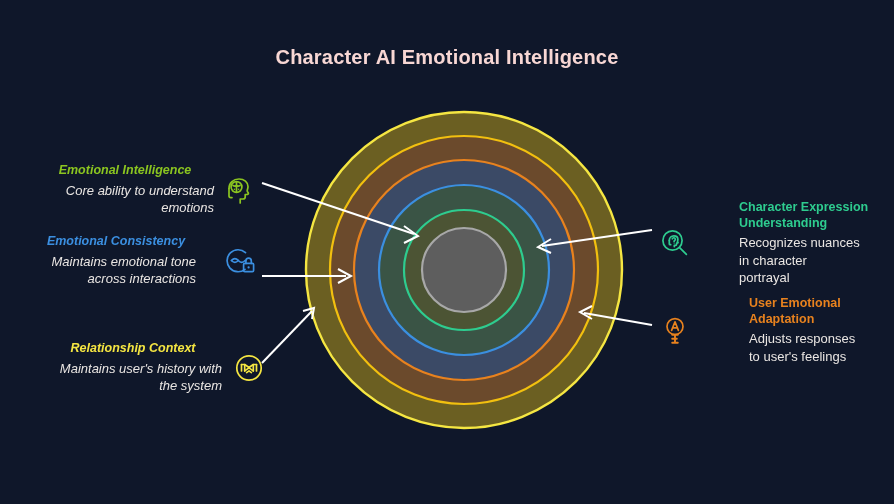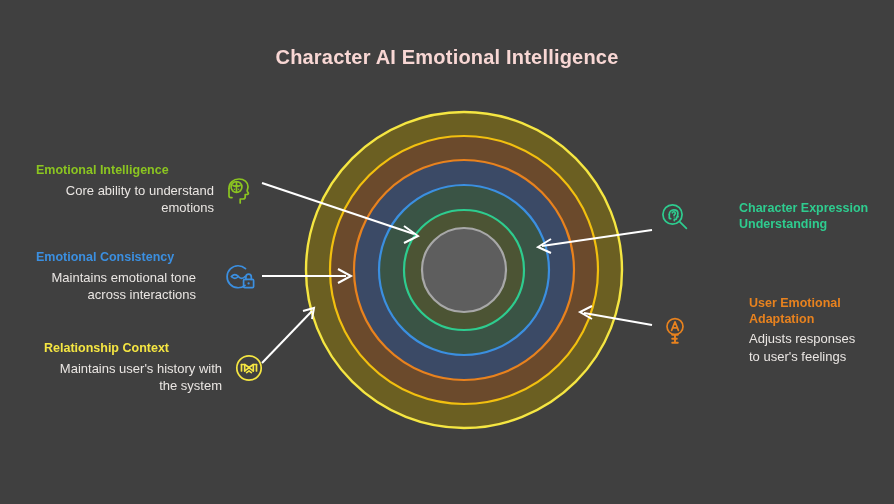--- a/index.html
+++ b/index.html
@@ -54,21 +54,22 @@
     display: flex;
     align-items: center;
     gap: 10px;
   }
   .label-block .texts {
     display: flex;
     flex-direction: column;
   }
   .label-block.left .texts {
     text-align: right;
-    align-items: flex-start;
+    align-items: center;
+    font-style: italic;
   }
   .label-block.right .texts {
     text-align: left;
     align-items: flex-start;
     margin-left: 37px;
   }
   .label-title {
     font-size: 12.5px;
     font-weight: bold;
     line-height: 1.25;
@@ -86,34 +87,34 @@
     height: 34px;
     flex: 0 0 34px;
     display: flex;
     align-items: center;
     justify-content: center;
   }
   .icon-wrap svg { display: block; }
 
   
   #block-ei   { left: 36px;  top: 163px; width: 222px; }
-  #block-ec   { left: 36px;  top: 250px; width: 222px; gap: 28px; }
+  #block-ec   { left: 36px;  top: 234px; width: 222px; gap: 28px; }
   #block-rc   { left: 44px;  top: 341px; width: 222px; }
 
   
   #block-ceu  { left: 658px; top: 200px; width: 226px; }
   #block-uea  { left: 658px; top: 296px; width: 226px; gap: 20px; }
 
   .label-block.left  { flex-direction: row; }
   .label-block.right { flex-direction: row; }
 </style>
 </head>
 <body style="background: rgb(26, 10, 8);">
 
-<div id="stage" style="background: #404040;">
+<div id="stage" style="background: #0f172a;">
 
   <div class="title" style="color: rgb(248, 215, 212);">Character AI Emotional Intelligence</div>
 
   <svg class="rings" width="894" height="504" viewBox="0 0 894 504">
 
     <circle cx="464" cy="270" r="158" fill="#6b5f22" stroke="#f5e642" stroke-width="2.4"></circle>
 
     <circle cx="464" cy="270" r="134" fill="#6b4a2c" stroke="#f2c00f" stroke-width="2.2"></circle>
 
     <circle cx="464" cy="270" r="110" fill="#3b4a66" stroke="#e8821e" stroke-width="2.2"></circle>
@@ -205,20 +206,21 @@
         <circle cx="13.5" cy="13.5" r="9.6"></circle>
         <line x1="20.6" y1="20.6" x2="27.4" y2="27.4"></line>
         <path d="M10.3 13.4c0-2.6 2-4.5 4.6-4.5 2.3 0 4 1.5 4 3.5 0 1-0.4 1.5-0.4 2.1 0 0.5 0.6 0.6 0.6 1.1 0 0.4-0.5 0.6-0.9 0.6h-0.6v1.1c0 0.6-0.5 1-1.1 1h-1.2v1.3"></path>
         <path d="M10.3 13.4v3.5c0 0.5 0.3 0.8 0.8 0.8h0.6"></path>
         <path d="M13.3 11.8a1.6 1.6 0 0 1 3.1 0.4c0 1-1.3 1.2-1.3 2.2"></path>
         <circle cx="15.1" cy="16.1" r="0.65" fill="#2ecc8f" stroke="none"></circle>
       </svg>
     </div>
     <div class="texts">
       <div class="label-title" style="color:#2ecc8f; max-width:130px">Character Expression Understanding</div>
+      <div class="label-desc" style="max-width:122px">Recognizes nuances in character portrayal</div>
     </div>
   </div>
 
   <div class="label-block right" id="block-uea">
     <div class="icon-wrap">
       <svg width="32" height="32" viewBox="0 0 32 32" fill="none" stroke="#e8821e" stroke-width="1.7" stroke-linecap="round" stroke-linejoin="round">
         <circle cx="16" cy="11.6" r="8"></circle>
         <path d="M12.6 15.4L16 6.8l3.4 8.6M13.8 12.9h4.4"></path>
         <path d="M16 19.6v8.2M13.2 19.8h5.6M13.2 23.8h4.6M13.2 27.8h5.6" stroke-width="1.9"></path>
       </svg>

